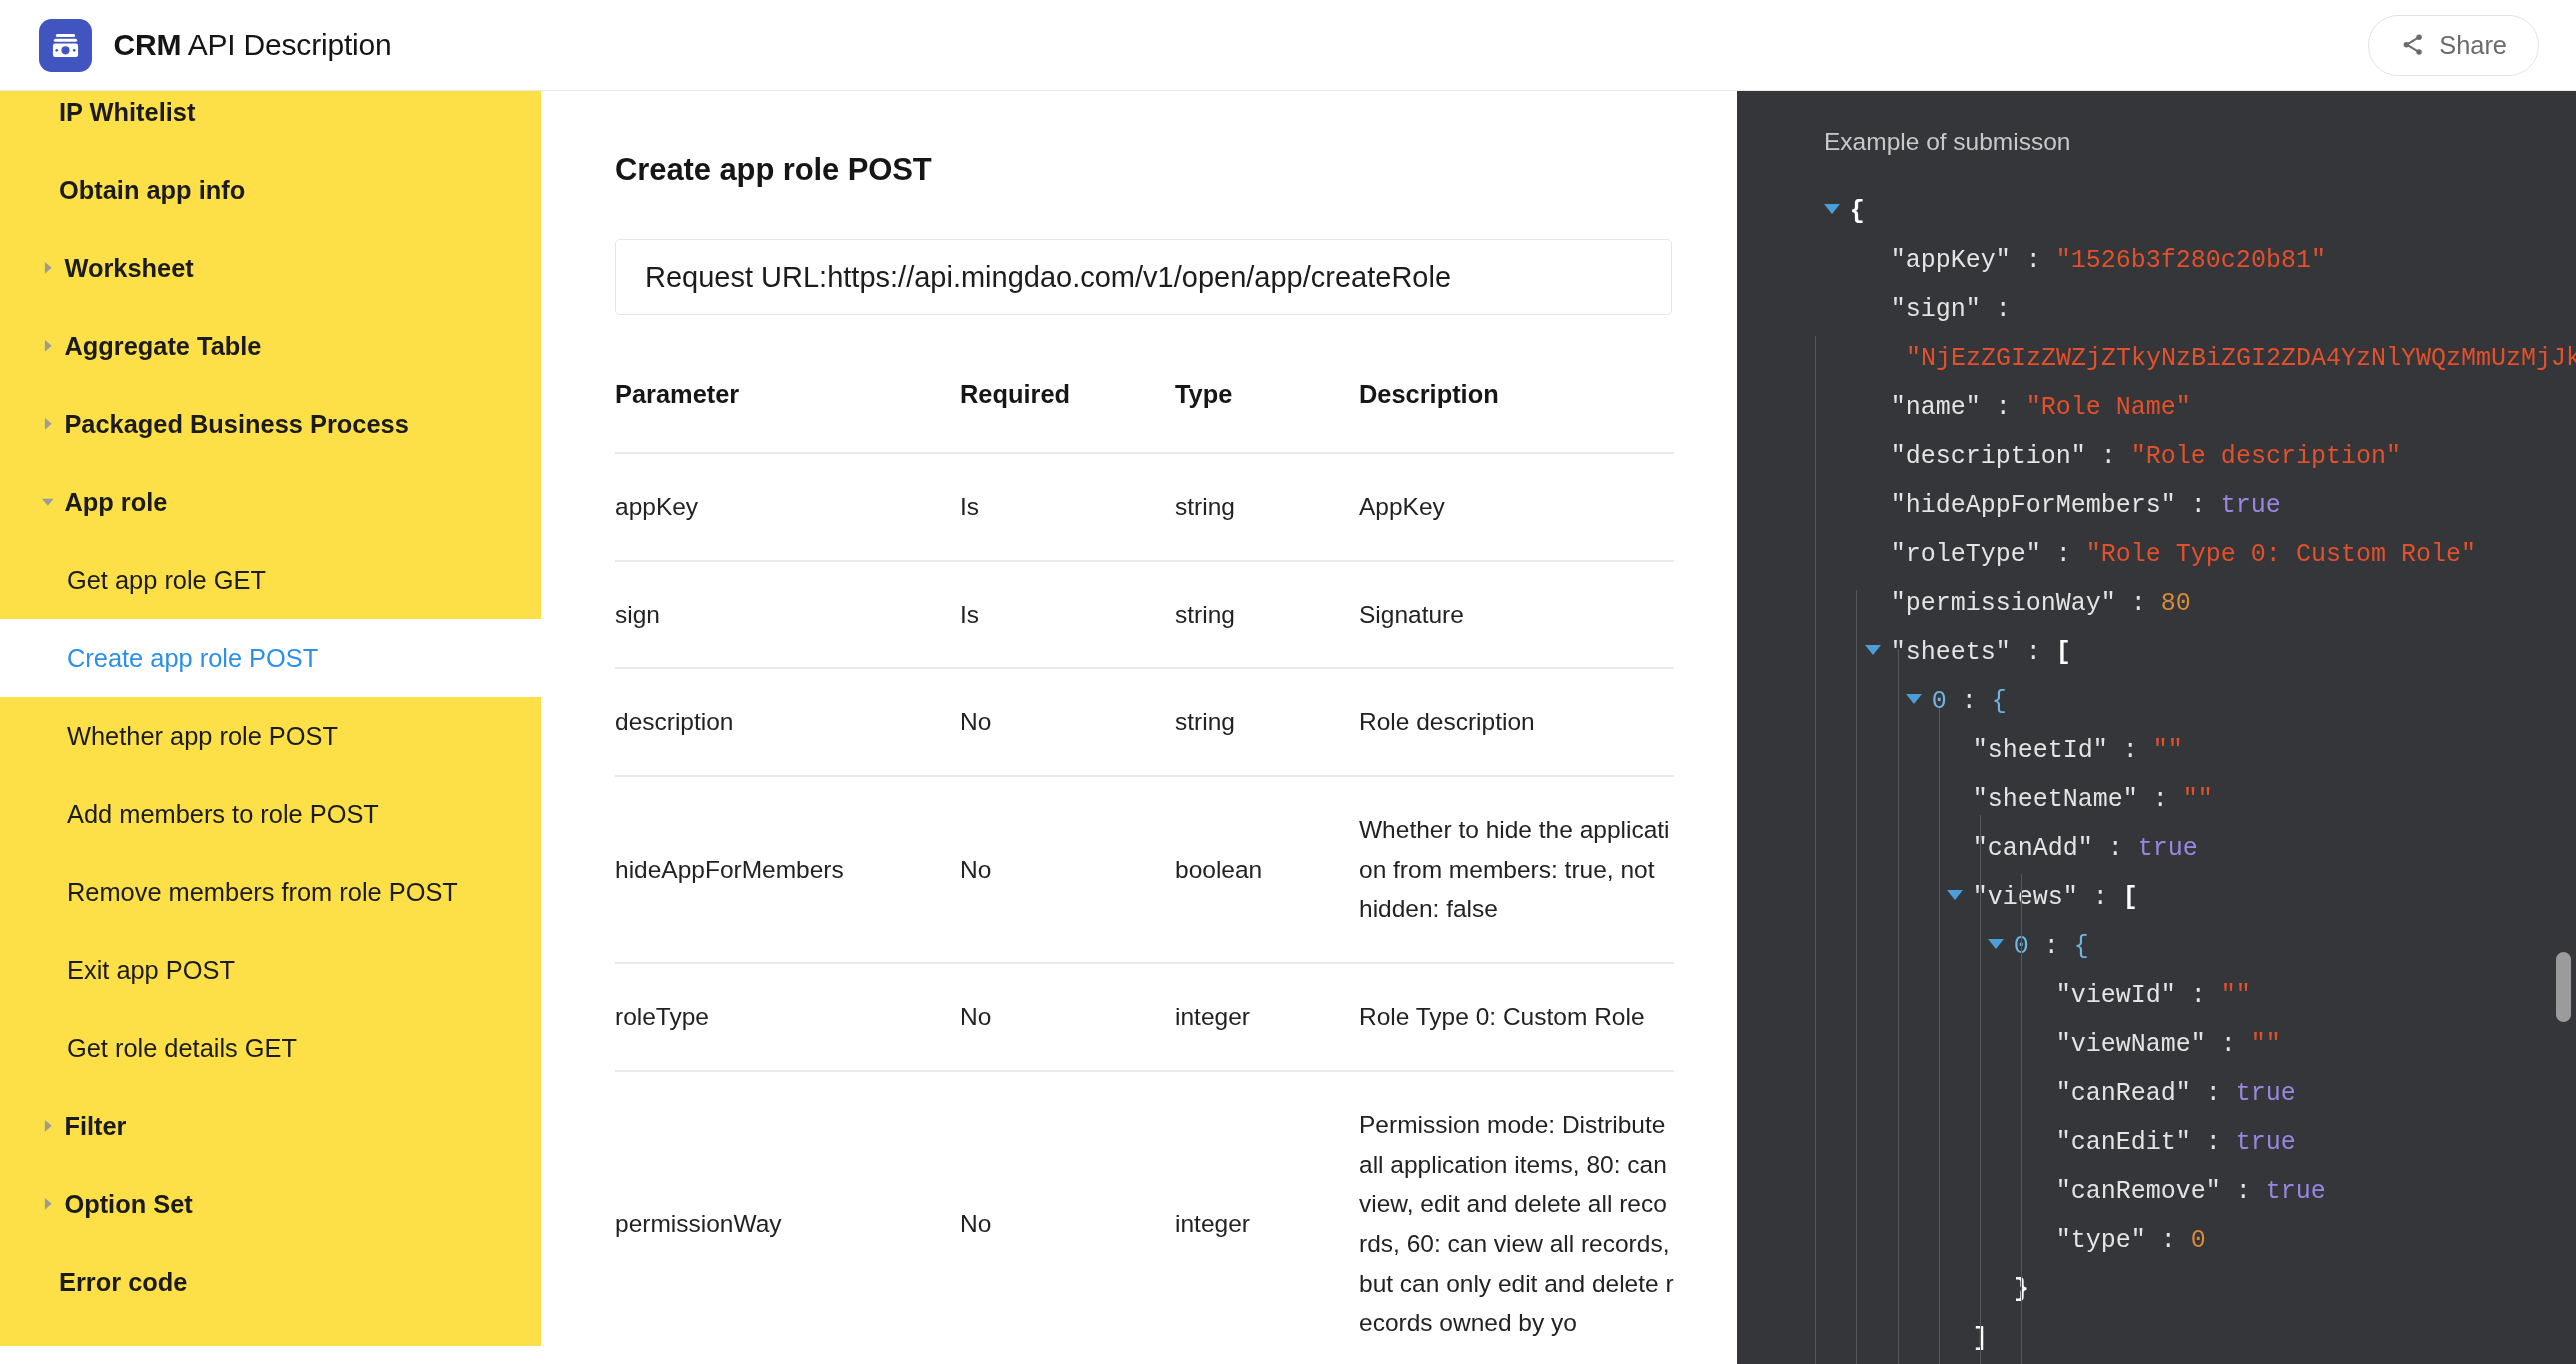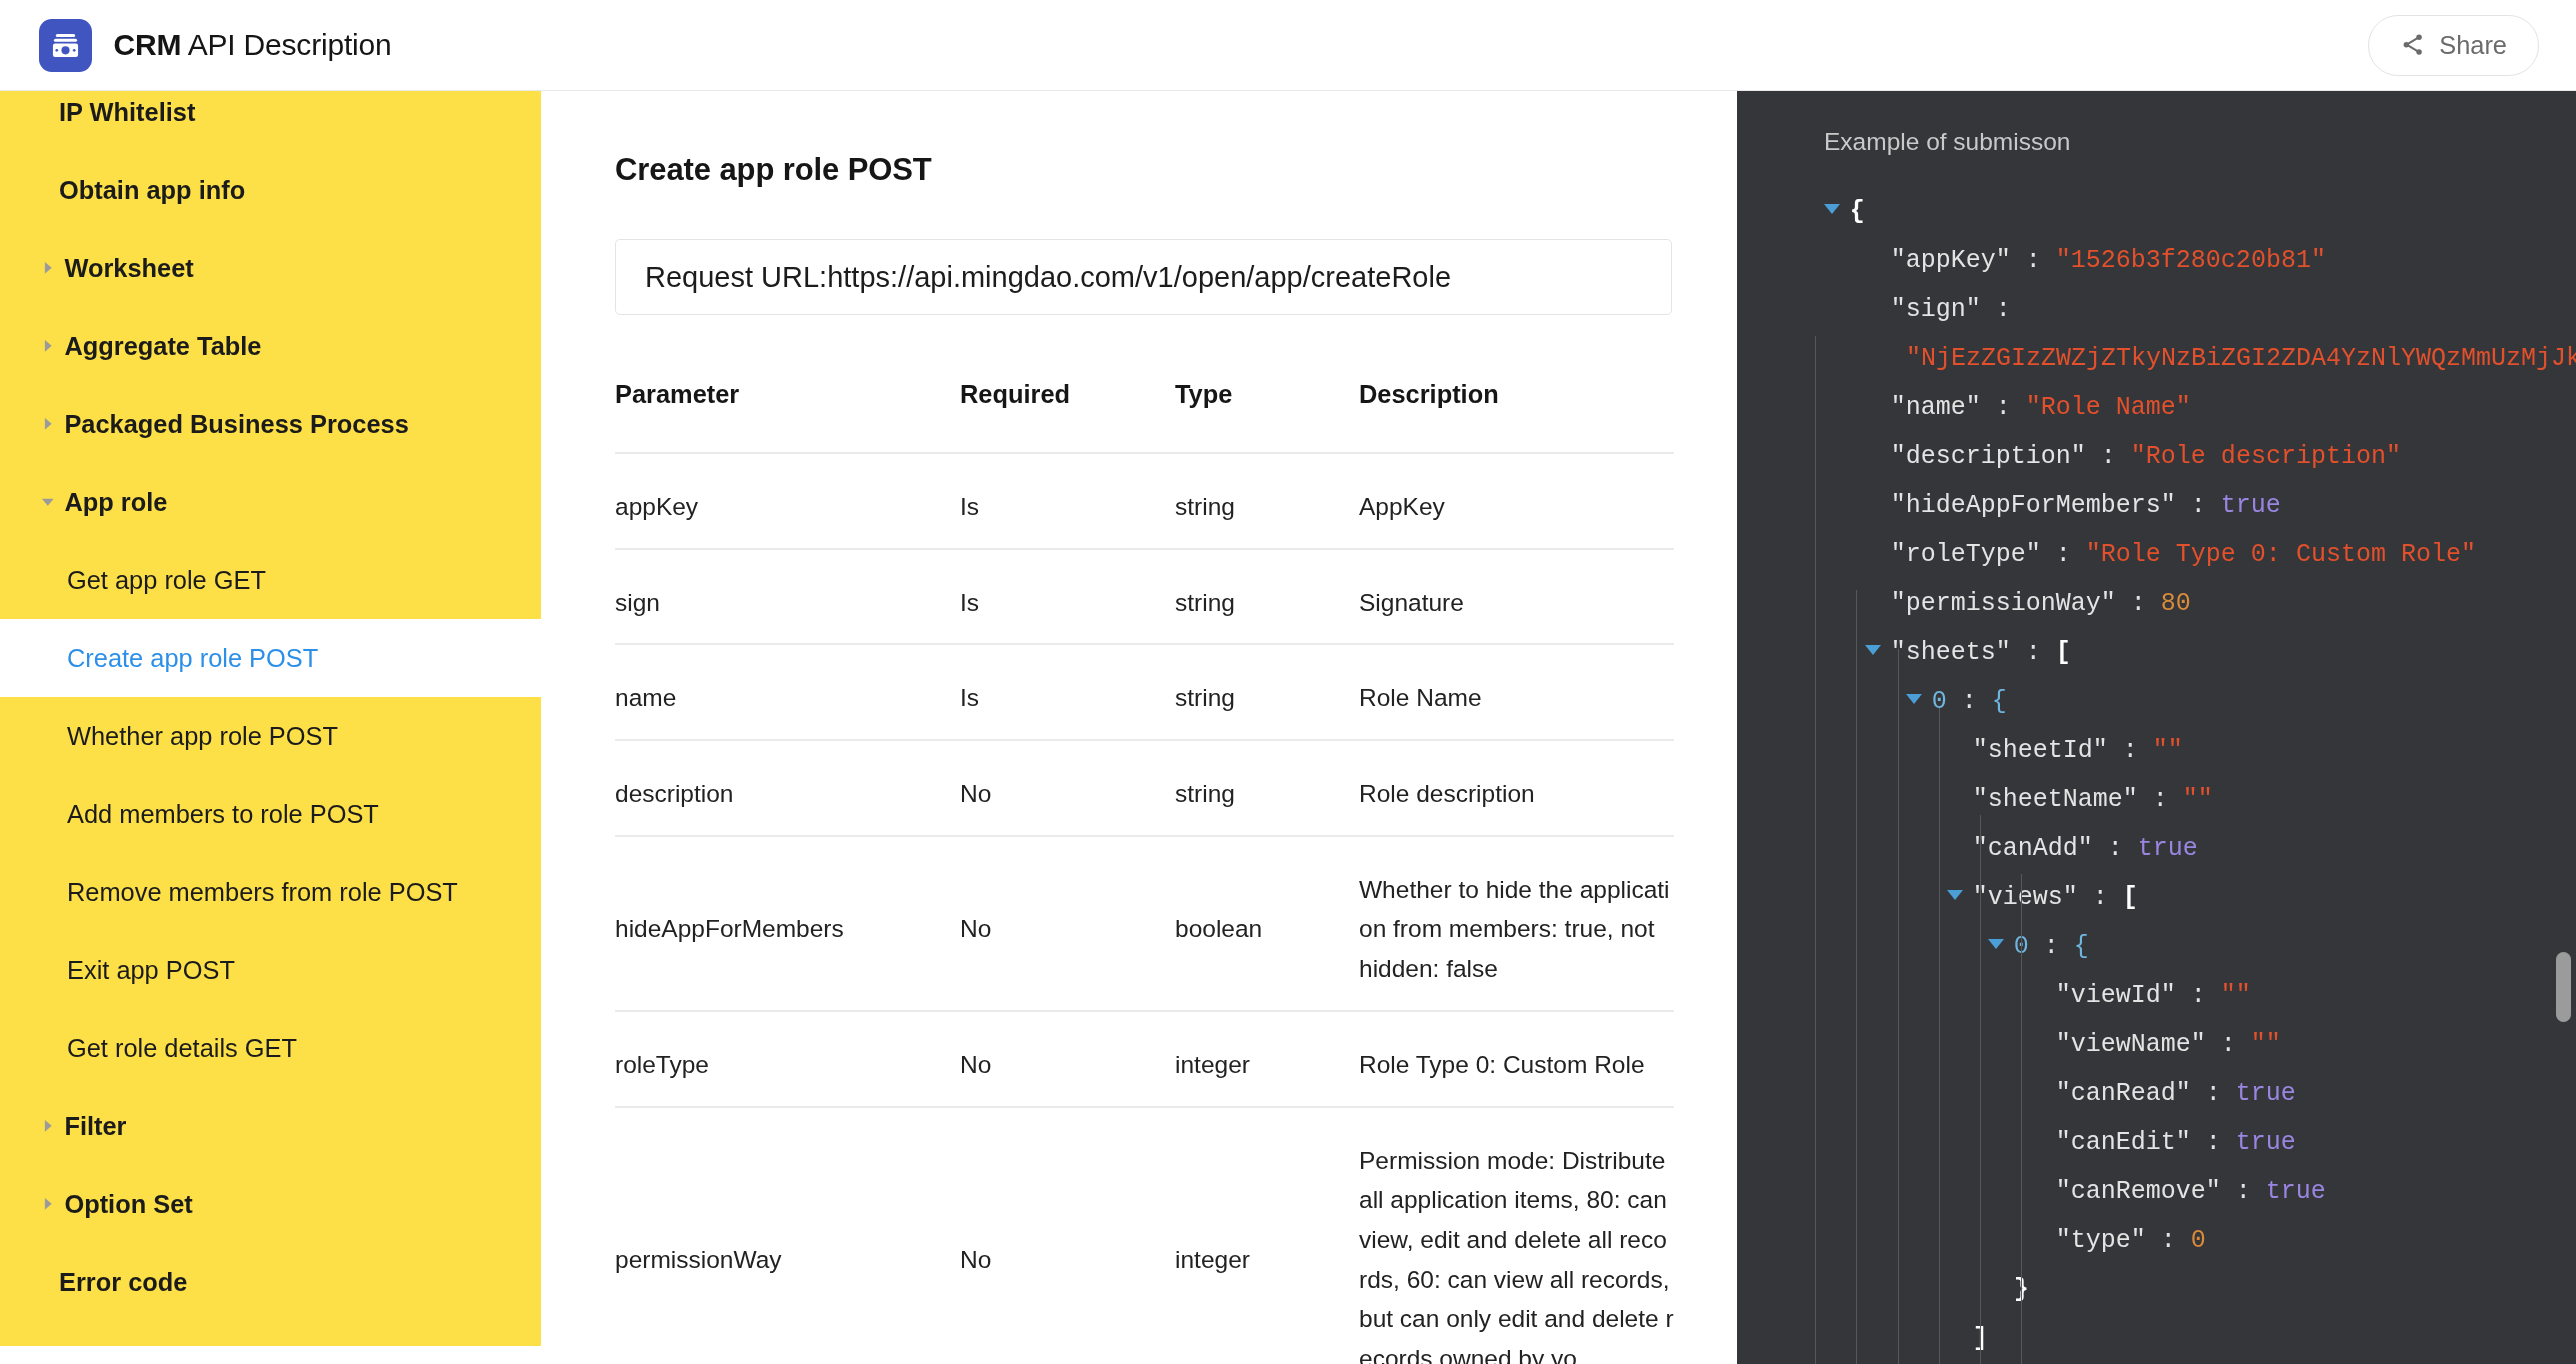--- a/index.html
+++ b/index.html
@@ -128,21 +128,21 @@
     text-align: left;
     font-size: 25.4px;
     font-weight: 700;
     color: #161616;
     padding: 0 0 43px 0;
     border-bottom: 2px solid #eaeaea;
   }
   table.params td {
     font-size: 24.5px;
     color: #222222;
-    padding: 33px 0 21px 0;
+    padding: 33px 0 33px 0;
     border-bottom: 2px solid #eaeaea;
     vertical-align: middle;
     line-height: 1.62;
     word-break: break-all;
     overflow-wrap: anywhere;
   }
   col.c-param { width: 345px; }
   col.c-req   { width: 215px; }
   col.c-type  { width: 184px; }
   col.c-desc  { width: 315px; }
@@ -360,26 +360,20 @@
             <td>string</td>
             <td class="desc">AppKey</td>
           </tr>
           <tr>
             <td>sign</td>
             <td>Is</td>
             <td>string</td>
             <td class="desc">Signature</td>
           </tr>
           <tr>
-            <td>name</td>
-            <td>Is</td>
-            <td>string</td>
-            <td class="desc">Role Name</td>
-          </tr>
-          <tr>
             <td>description</td>
             <td>No</td>
             <td>string</td>
             <td class="desc">Role description</td>
           </tr>
           <tr>
             <td>hideAppForMembers</td>
             <td>No</td>
             <td>boolean</td>
             <td class="desc">Whether to hide the application from members: true, not hidden: false</td>

